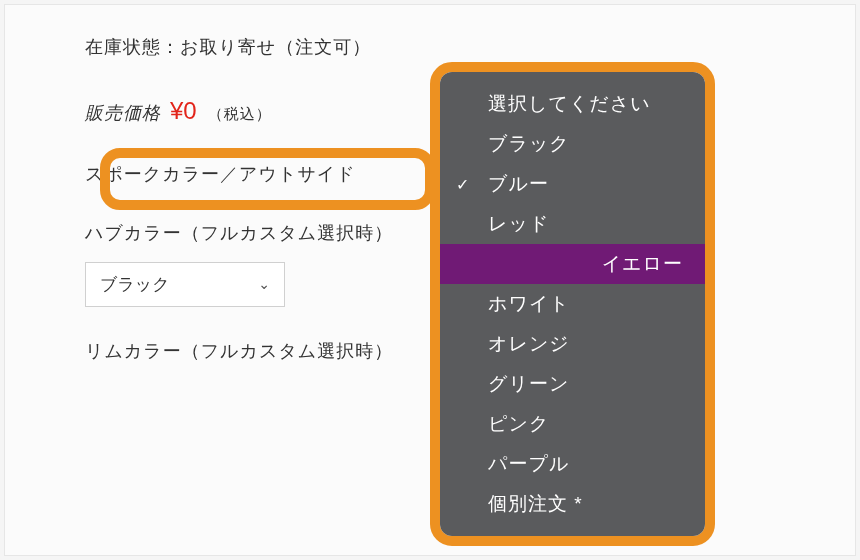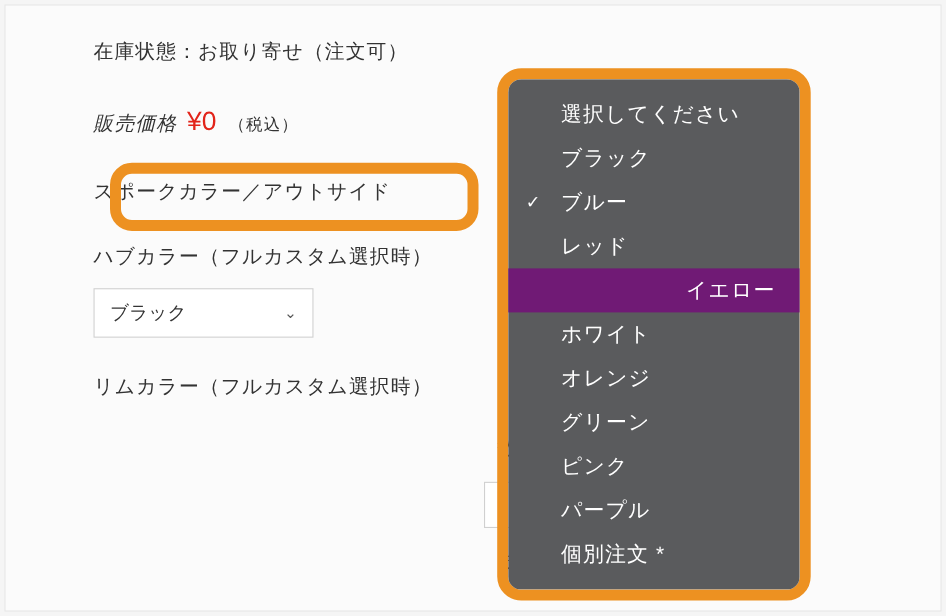--- a/index.html
+++ b/index.html
@@ -54,21 +54,21 @@
   border: 1px solid #d0d0d0;
   width: 60px;
   height: 42px;
   display: flex;
   align-items: center;
   justify-content: center;
   font-size: 20px;
 }
 .dropdown-wrap {
   position: absolute;
-  left: 452px;
+  left: 430px;
   top: 62px;
   width: 285px;
   border: 10px solid #ed9121;
   border-radius: 22px;
   overflow: hidden;
 }
 .dropdown {
   background: #5a5b5d;
   color: #fff;
   padding: 12px 0;

